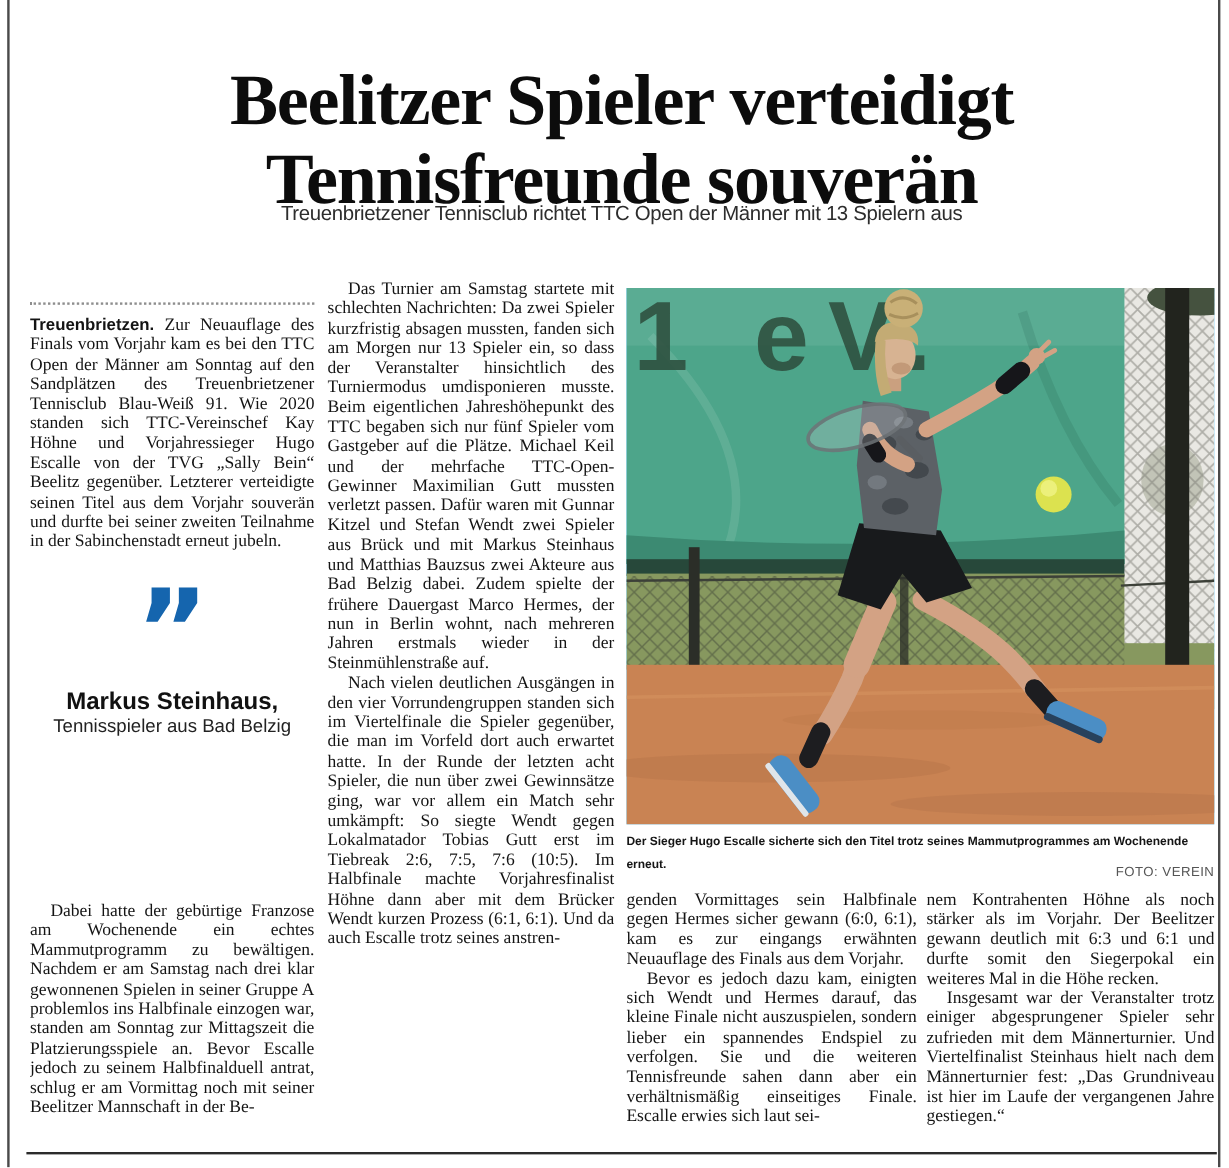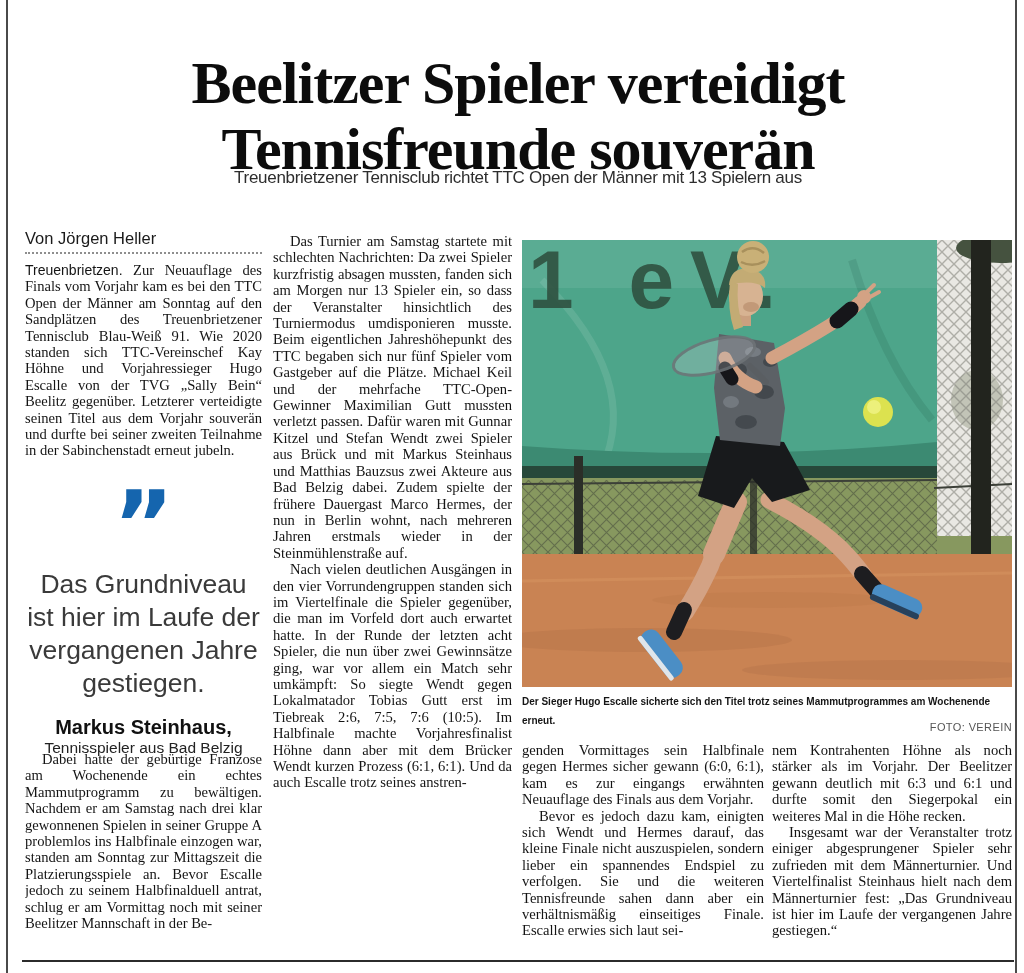--- a/index.html
+++ b/index.html
@@ -19,21 +19,21 @@
 
   .byline{position:absolute;left:25px;top:229px;width:237px;
           font-family:"Liberation Sans",sans-serif;font-size:16.5px;color:#1a1a1a;}
   .byline-rule{position:absolute;left:25px;top:252px;width:237px;
           border-bottom:2px dotted #8e8e8e;height:0;}
 
   .col{position:absolute;overflow:hidden;font-size:14.6px;line-height:16.4px;
        text-align:justify;hyphens:auto;-webkit-hyphens:auto;}
   .col p{margin:0;}
   .col p.ind{text-indent:17px;}
-  .lead{font-weight:400;font-family:"Liberation Sans",sans-serif;font-size:14px;}
+  .lead{font-weight:700;font-family:"Liberation Sans",sans-serif;font-size:14px;}
 
   .col1a{left:25px;top:262px;width:237px;height:236px;}
   .col1b{left:25px;top:751px;width:237px;height:206px;}
   .col2 {left:273px;top:233px;width:239px;height:722px;}
   .col3 {left:522px;top:742px;width:242px;height:214px;}
   .col4 {left:772px;top:742px;width:240px;height:214px;}
 
   .quote{position:absolute;left:25px;top:494px;width:237px;text-align:center;}
   .quote .mark{font-family:"DejaVu Sans",sans-serif;font-weight:700;font-size:92px;
                line-height:64px;color:#1565ae;display:block;}
@@ -61,30 +61,28 @@
   <div class="vrule right"></div>
   <div class="hrule"></div>
 
   <h1 class="headline">
     <div>Beelitzer Spieler verteidigt</div>
     <div>Tennisfreunde souverän</div>
   </h1>
 
   <div class="subheadline">Treuenbrietzener Tennisclub richtet TTC Open der Männer mit 13 Spielern aus</div>
 
-  <div class="byline">Von Jörgen Heller</div>
   <div class="byline-rule"></div>
 
   <div class="col col1a">
     <p><span class="lead">Treuenbrietzen.</span><span> Zur Neuauflage des Finals vom Vorjahr kam es bei den TTC Open der Männer am Sonntag auf den Sandplätzen des Treuenbrietzener Tennisclub Blau-Weiß 91. Wie 2020 standen sich TTC-Vereinschef Kay Höhne und Vorjahressieger Hugo Escalle von der TVG „Sally Bein“ Beelitz gegenüber. Letzterer verteidigte seinen Titel aus dem Vorjahr souverän und durfte bei seiner zweiten Teilnahme in der Sabinchenstadt erneut jubeln.</span></p>
   </div>
 
   <div class="quote">
     <span class="mark">”</span>
-    <div class="qtext">Das Grundniveau ist hier im Laufe der vergangenen Jahre gestiegen.</div>
     <div class="qauthor">Markus Steinhaus,</div>
     <div class="qrole">Tennisspieler aus Bad Belzig</div>
   </div>
 
   <div class="col col1b">
     <p class="ind">Dabei hatte der gebürtige Franzose am Wochenende ein echtes Mammutprogramm zu bewältigen. Nachdem er am Samstag nach drei klar gewonnenen Spielen in seiner Gruppe A problemlos ins Halbfinale einzogen war, standen am Sonntag zur Mittagszeit die Platzierungsspiele an. Bevor Escalle jedoch zu seinem Halbfinalduell antrat, schlug er am Vormittag noch mit seiner Beelitzer Mannschaft in der Be-</p>
   </div>
 
   <div class="col col2">
     <p class="ind">Das Turnier am Samstag startete mit schlechten Nachrichten: Da zwei Spieler kurzfristig absagen mussten, fanden sich am Morgen nur 13 Spieler ein, so dass der Veranstalter hinsichtlich des Turniermodus umdisponieren musste. Beim eigentlichen Jahreshöhepunkt des TTC begaben sich nur fünf Spieler vom Gastgeber auf die Plätze. Michael Keil und der mehrfache TTC-Open-Gewinner Maximilian Gutt mussten verletzt passen. Dafür waren mit Gunnar Kitzel und Stefan Wendt zwei Spieler aus Brück und mit Markus Steinhaus und Matthias Bauzsus zwei Akteure aus Bad Belzig dabei. Zudem spielte der frühere Dauergast Marco Hermes, der nun in Berlin wohnt, nach mehreren Jahren erstmals wieder in der Steinmühlenstraße auf.</p>

